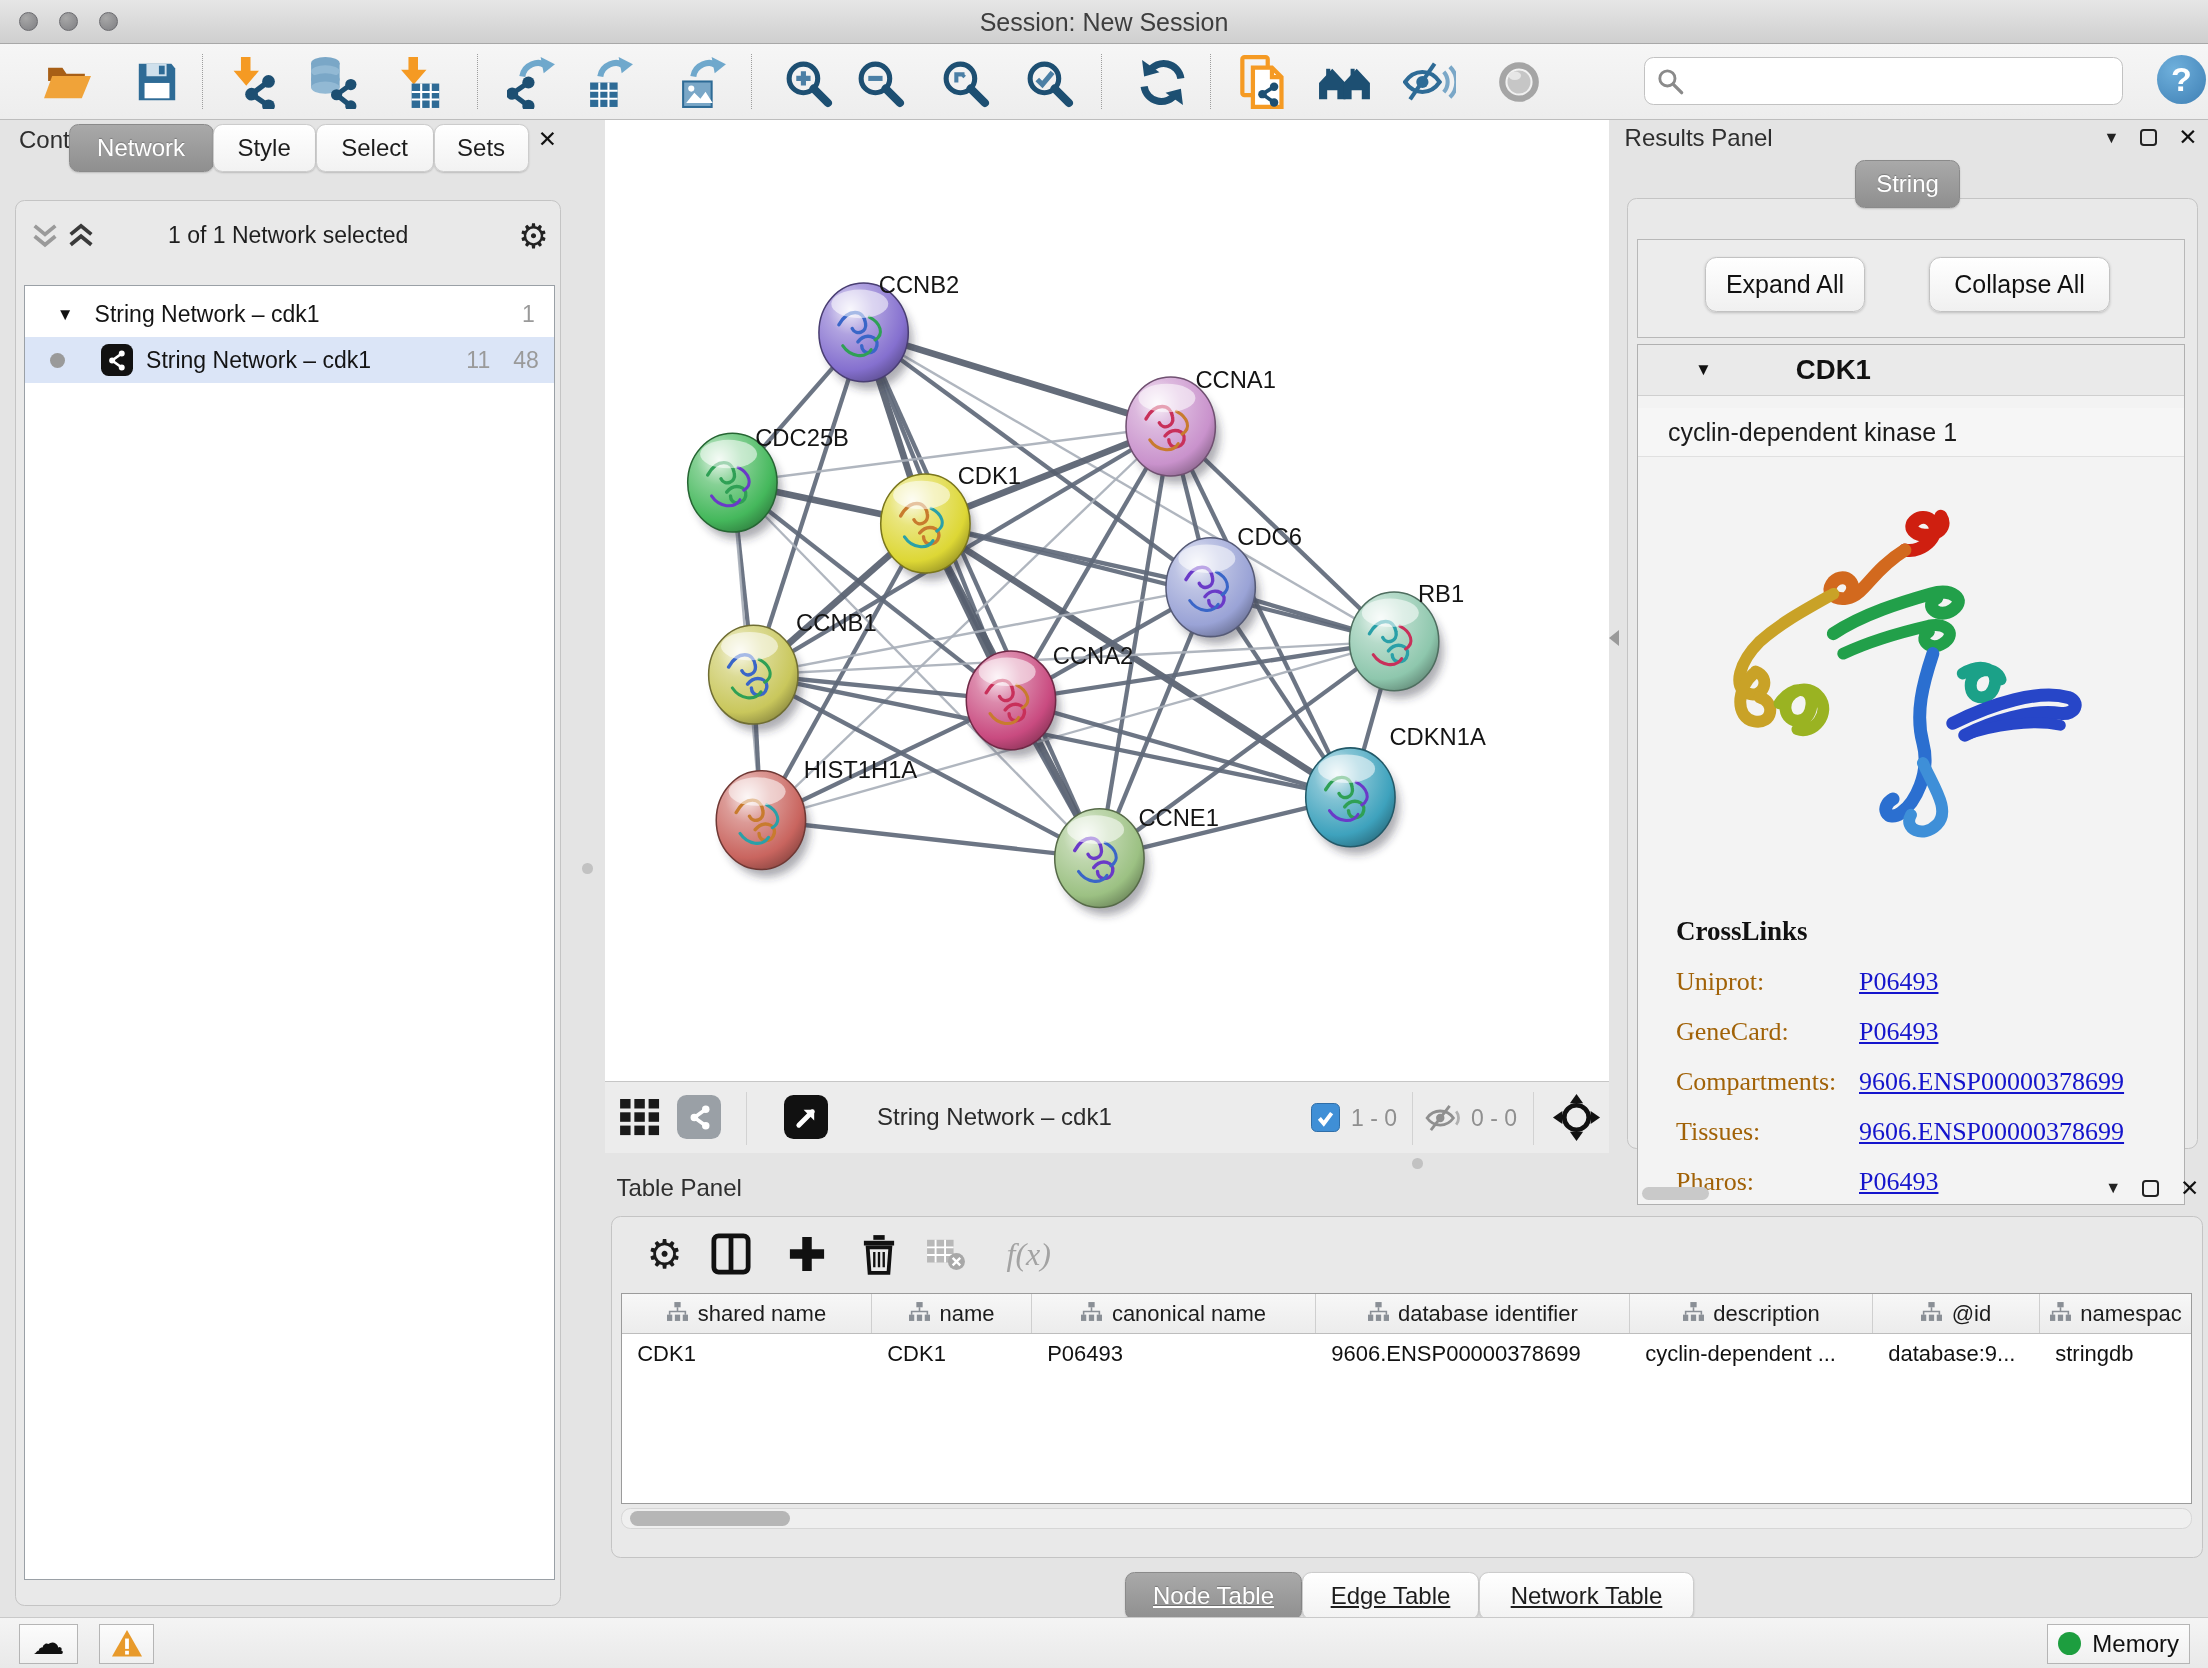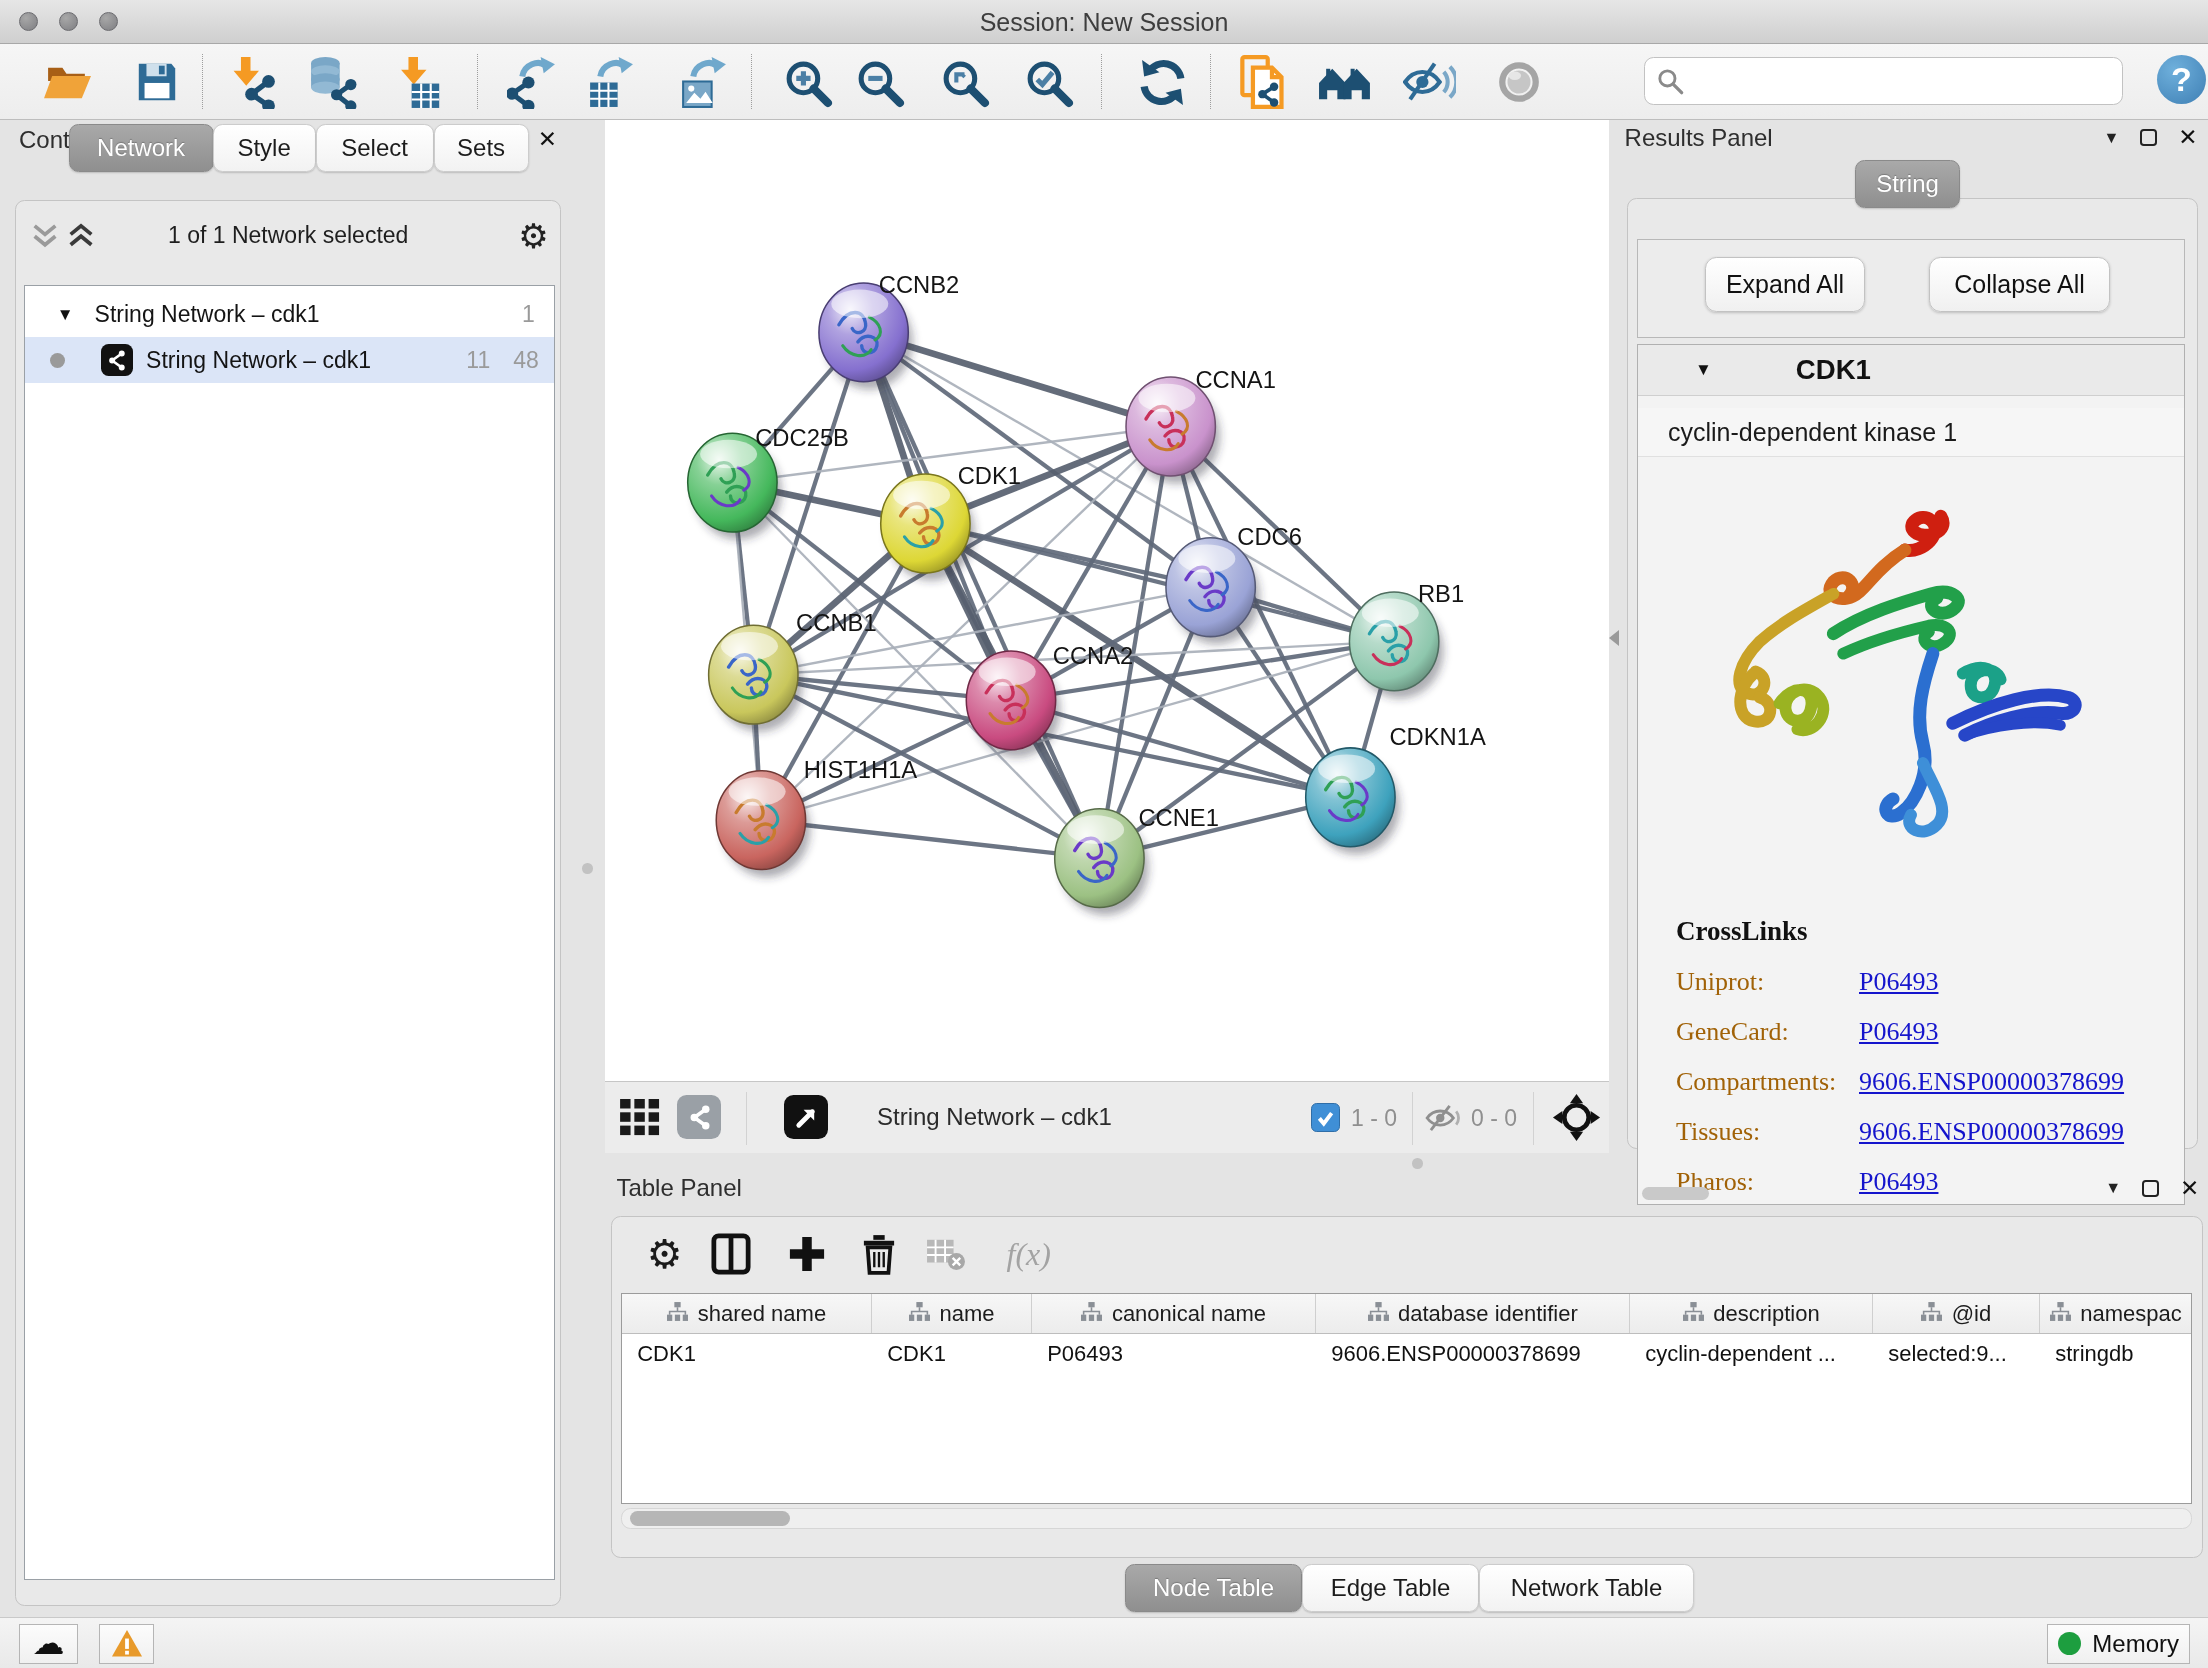--- a/index.html
+++ b/index.html
@@ -113,21 +113,21 @@
     font-size:22px; color:#1c1c1c; border-right:1.9px solid #cfcfcf; overflow:hidden;
     white-space:nowrap; flex:none; }
   .tr { display:flex; height:40px; }
   .td { font-size:22px; color:#111; padding:6.7px 0 0 15px; flex:none; overflow:hidden;
     white-space:nowrap; }
   #tp-hscroll-track { position:absolute; left:9.5px; top:291px; width:1571px; height:21px;
     background:#efefef; border:1px solid #d6d6d6; border-radius:9.5px; }
   #tp-hscroll-thumb { position:absolute; left:7.6px; top:1.9px; width:160px; height:15px;
     background:#b6b6b6; border-radius:7.6px; }
   #tp-tabs { position:absolute; left:0; top:411px; width:100%; }
-  #tp-tabs .tab { position:absolute; top:0; }
+  #tp-tabs .tab { position:absolute; top:8px;text-decoration:underline; }
 
   
   #status-bar { position:absolute; left:0; top:1617px; width:2208px; height:51px;
     background:linear-gradient(#f4f4f4,#e9e9e9); border-top:1.9px solid #c9c9c9; }
   .sb-btn { position:absolute; top:5.7px; height:40px; border:1.9px solid #b5b5b5;
     background:linear-gradient(#fcfcfc,#f0f0f0); display:flex; align-items:center;
     justify-content:center; gap:11.4px; }
   #memory-btn { font-size:24px; color:#111; }
   #memory-dot { width:23px; height:23px; border-radius:50%; background:#1d9e3f; }
 
@@ -841,21 +841,21 @@
             <span>namespac</span>
           </div>
         </div>
       <div id="tp-tbody">
           <div class="tr">
             <div class="td" style="width: 250px;">CDK1</div>
             <div class="td" style="width: 160px;">CDK1</div>
             <div class="td" style="width: 284px;">P06493</div>
             <div class="td" style="width: 314px;">9606.ENSP00000378699</div>
             <div class="td" style="width: 243px;">cyclin-dependent ...</div>
-            <div class="td" style="width: 167px;">selected:9...</div>
+            <div class="td" style="width: 167px;">database:9...</div>
             <div class="td" style="width: 152px;">stringdb</div>
           </div>
         </div>
     </div>
     <div id="tp-hscroll-track">
       <div id="tp-hscroll-thumb"></div>
     </div>
   </div>
   <div id="tp-tabs">
     <div class="tab active" style="left:520px; width:177px">Node Table</div>

